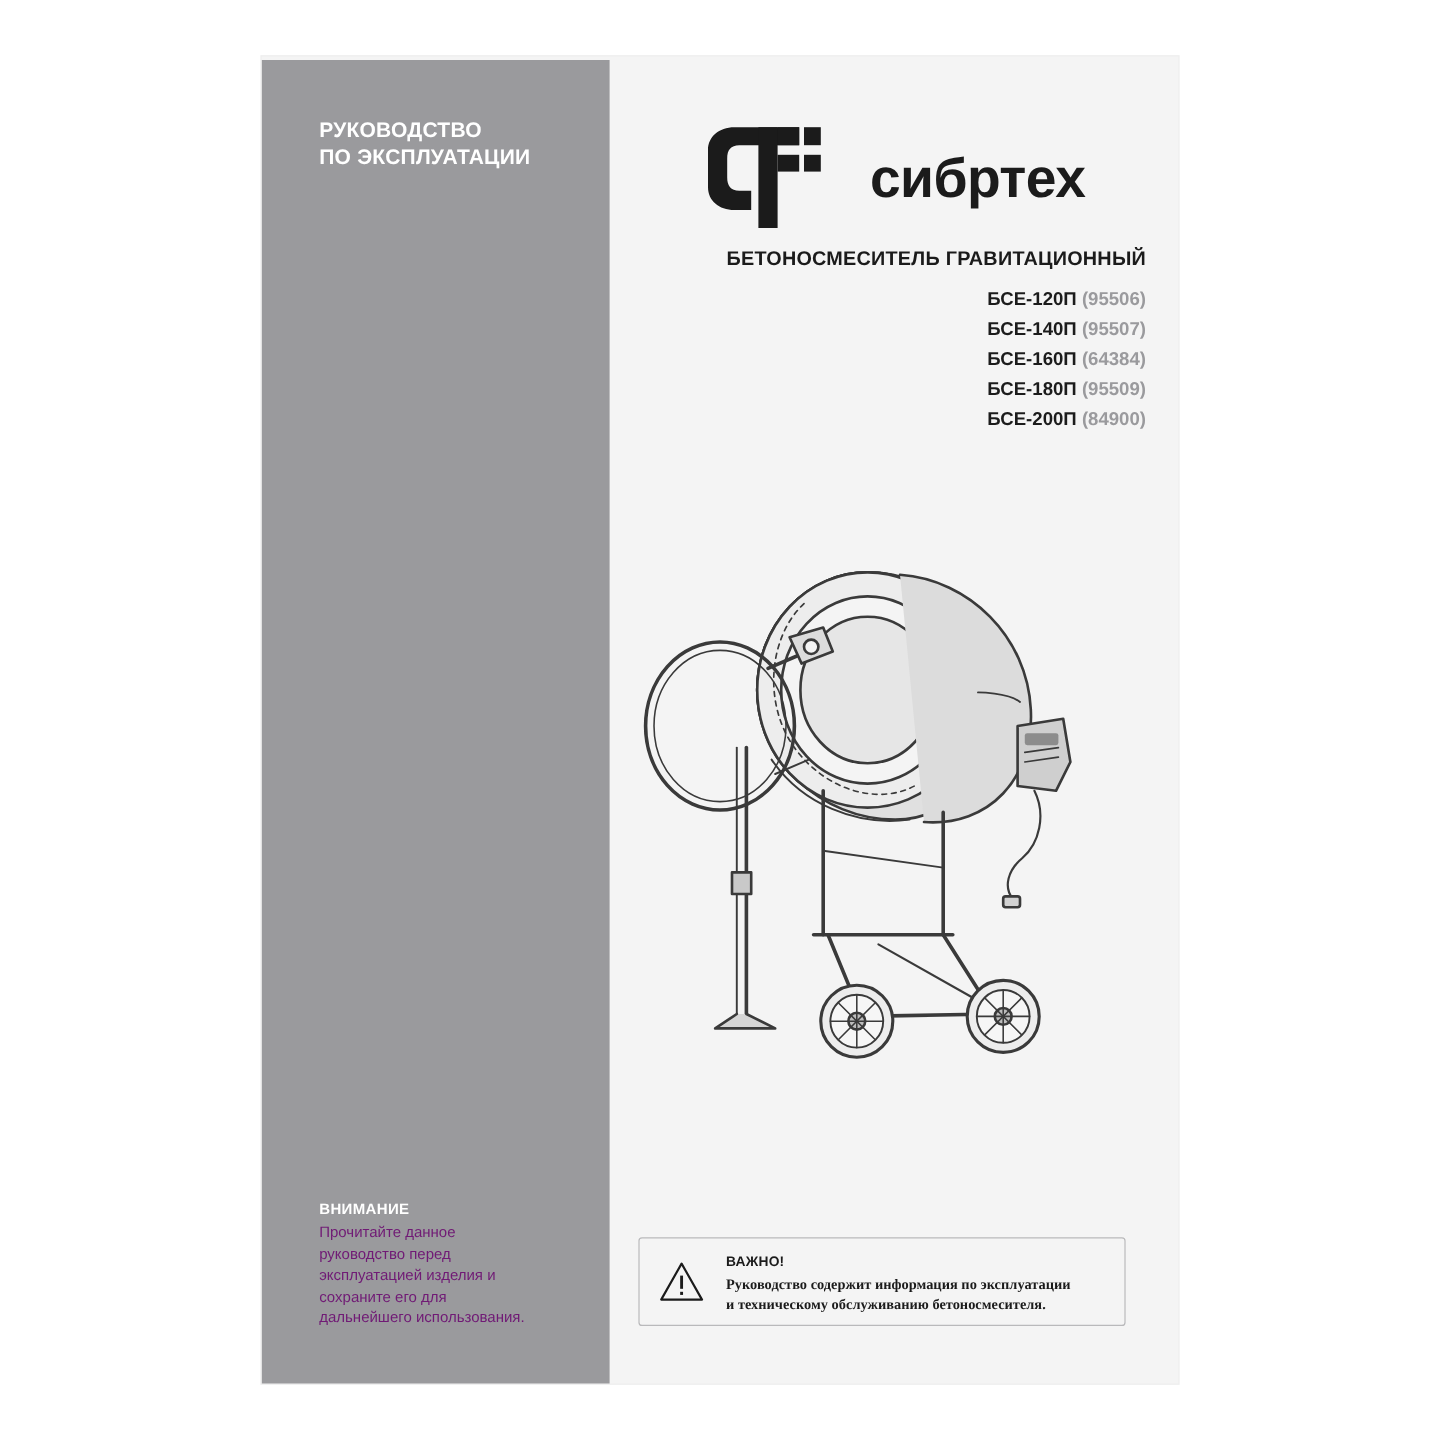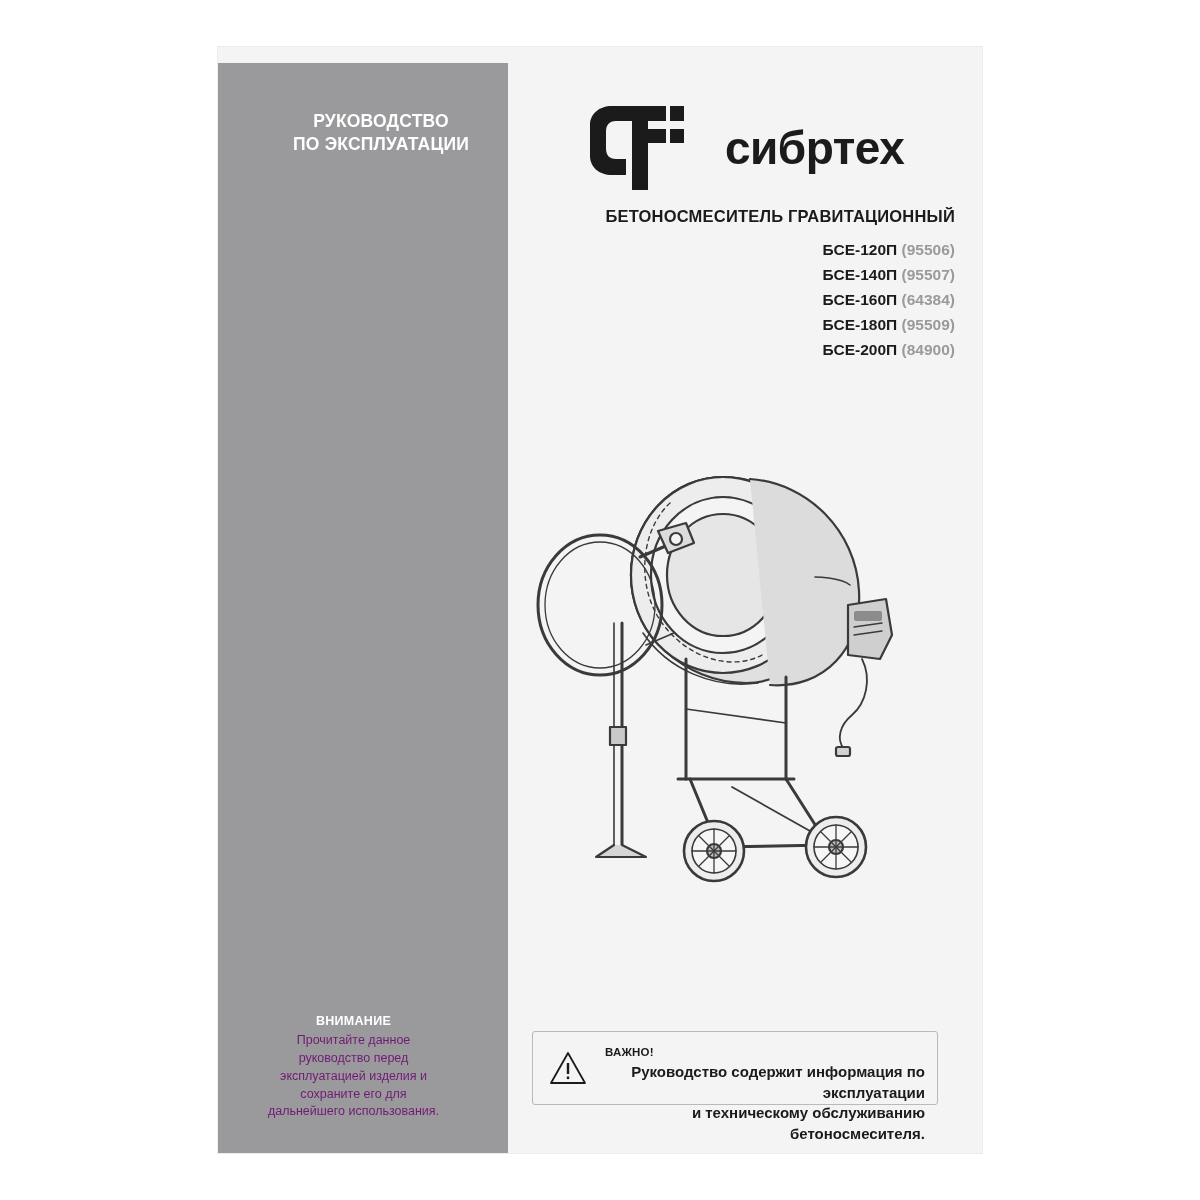--- a/index.html
+++ b/index.html
@@ -19,25 +19,24 @@
     top: 47px;
     width: 764px;
     height: 1106px;
     background: #f4f4f4;
     box-shadow: 0 0 0 1px #ededed;
     overflow: hidden;
   }
   .sidebar {
     position: absolute;
     left: 0;
-    top: 16px;
+    top: 3px;
     width: 290px;
     height: 100%;
     background: #9a9a9d;
-    text-align: center;
   }
   .sidebar-title {
     position: absolute;
     left: 48px;
     top: 47px;
     width: 230px;
     color: #ffffff;
     font-size: 17.5px;
     font-weight: bold;
     line-height: 1.32;
@@ -137,46 +136,46 @@
   
   .note-box {
     position: absolute;
     left: 24px;
     bottom: 48px;
     width: 404px;
     height: 72px;
     border: 1px solid #b9b9bb;
     border-radius: 3px;
     background: #f4f4f4;
-    text-align: right;
   }
   .note-icon {
     position: absolute;
     left: 16px;
     top: 18px;
   }
   .note-title {
     position: absolute;
     left: 72px;
     top: 14px;
     font-size: 11.5px;
     font-weight: bold;
     color: #1b1b1b;
     letter-spacing: 0.2px;
   }
   .note-body {
     position: absolute;
     left: 72px;
     top: 30px;
     width: 320px;
-    font-size: 15px;
+    font-size: 12px;
     font-weight: bold;
     color: #1b1b1b;
     line-height: 1.38;
     white-space: pre-line;
+    font-family: Liberation Serif, serif;
   }
 </style>
 </head>
 <body>
 
 <div class="page">
 
   <div class="sidebar">
     <div class="sidebar-title">РУКОВОДСТВО
 ПО ЭКСПЛУАТАЦИИ</div>

